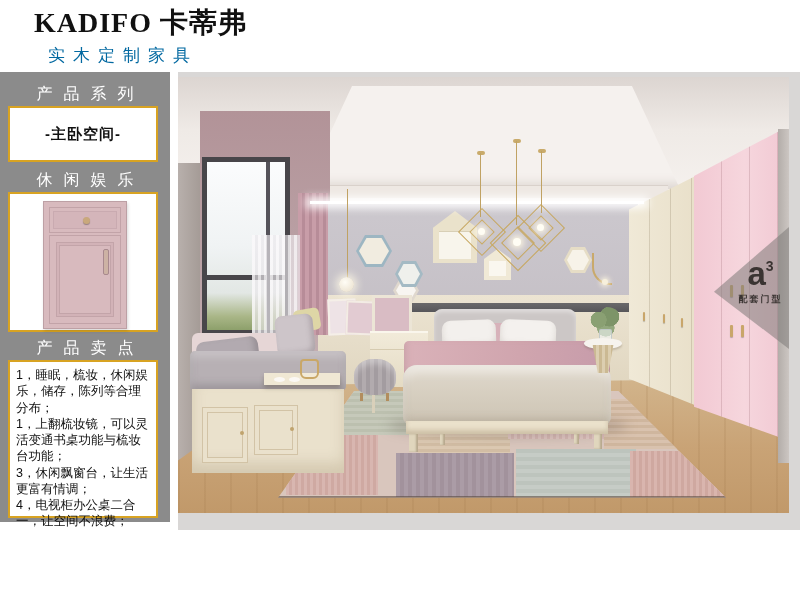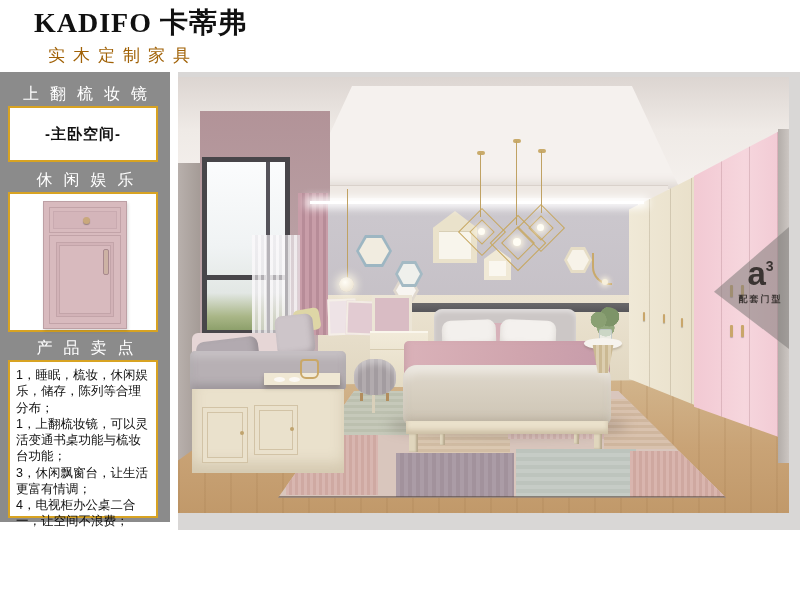--- a/index.html
+++ b/index.html
@@ -3,21 +3,21 @@
 <meta charset="utf-8">
 <style>
   html,body{margin:0;padding:0;background:#fff;}
   .stage{position:relative;width:800px;height:600px;background:#fff;overflow:hidden;
          font-family:"Liberation Sans","DejaVu Sans",sans-serif;}
   .ab{position:absolute;}
 
   
   .brand-title{left:34px;top:4px;font-family:"Liberation Serif","DejaVu Serif",serif;
     font-weight:700;font-size:28px;color:#111;letter-spacing:1px;}
-  .brand-sub{left:48px;top:44px;font-size:17px;color:#a16207;letter-spacing:8px;font-weight:500;}
+  .brand-sub{left:48px;top:44px;font-size:17px;color:#0369a1;letter-spacing:8px;font-weight:500;}
 
   
   .sidebar{left:0;top:72px;width:170px;height:450px;background:#8b8b8b;}
   .side-label{left:0;width:170px;text-align:center;color:#fff;font-size:16px;
     letter-spacing:11px;text-indent:11px;font-weight:500;}
   .gold-box{left:8px;width:150px;background:#fff;border:2px solid #d8a322;box-sizing:border-box;}
   .series-box{top:34px;height:56px;display:flex;align-items:center;justify-content:center;}
   .series-text{font-size:15px;font-weight:700;color:#111;letter-spacing:1px;text-align:right;}
   .door-box{top:120px;height:140px;}
   .sell-box{top:288px;height:158px;padding:5px 6px;}
@@ -220,21 +220,21 @@
 </style>
 </head>
 <body>
 
 <div class="stage">
 
   <div class="ab brand-title">KADIFO 卡蒂弗</div>
   <div class="ab brand-sub">实木定制家具</div>
 
   <div class="ab sidebar">
-    <div class="ab side-label" style="top:12px;">上翻梳妆镜</div>
+    <div class="ab side-label" style="top:12px;">产品系列</div>
     <div class="ab gold-box series-box">
       <span class="series-text">-主卧空间-</span>
     </div>
     <div class="ab side-label" style="top:98px;">休闲娱乐</div>
     <div class="ab gold-box door-box">
       <div class="ab door">
         <div class="ab door-drawer">
           <div class="ab door-knob"></div>
         </div>
         <div class="ab door-lower">

